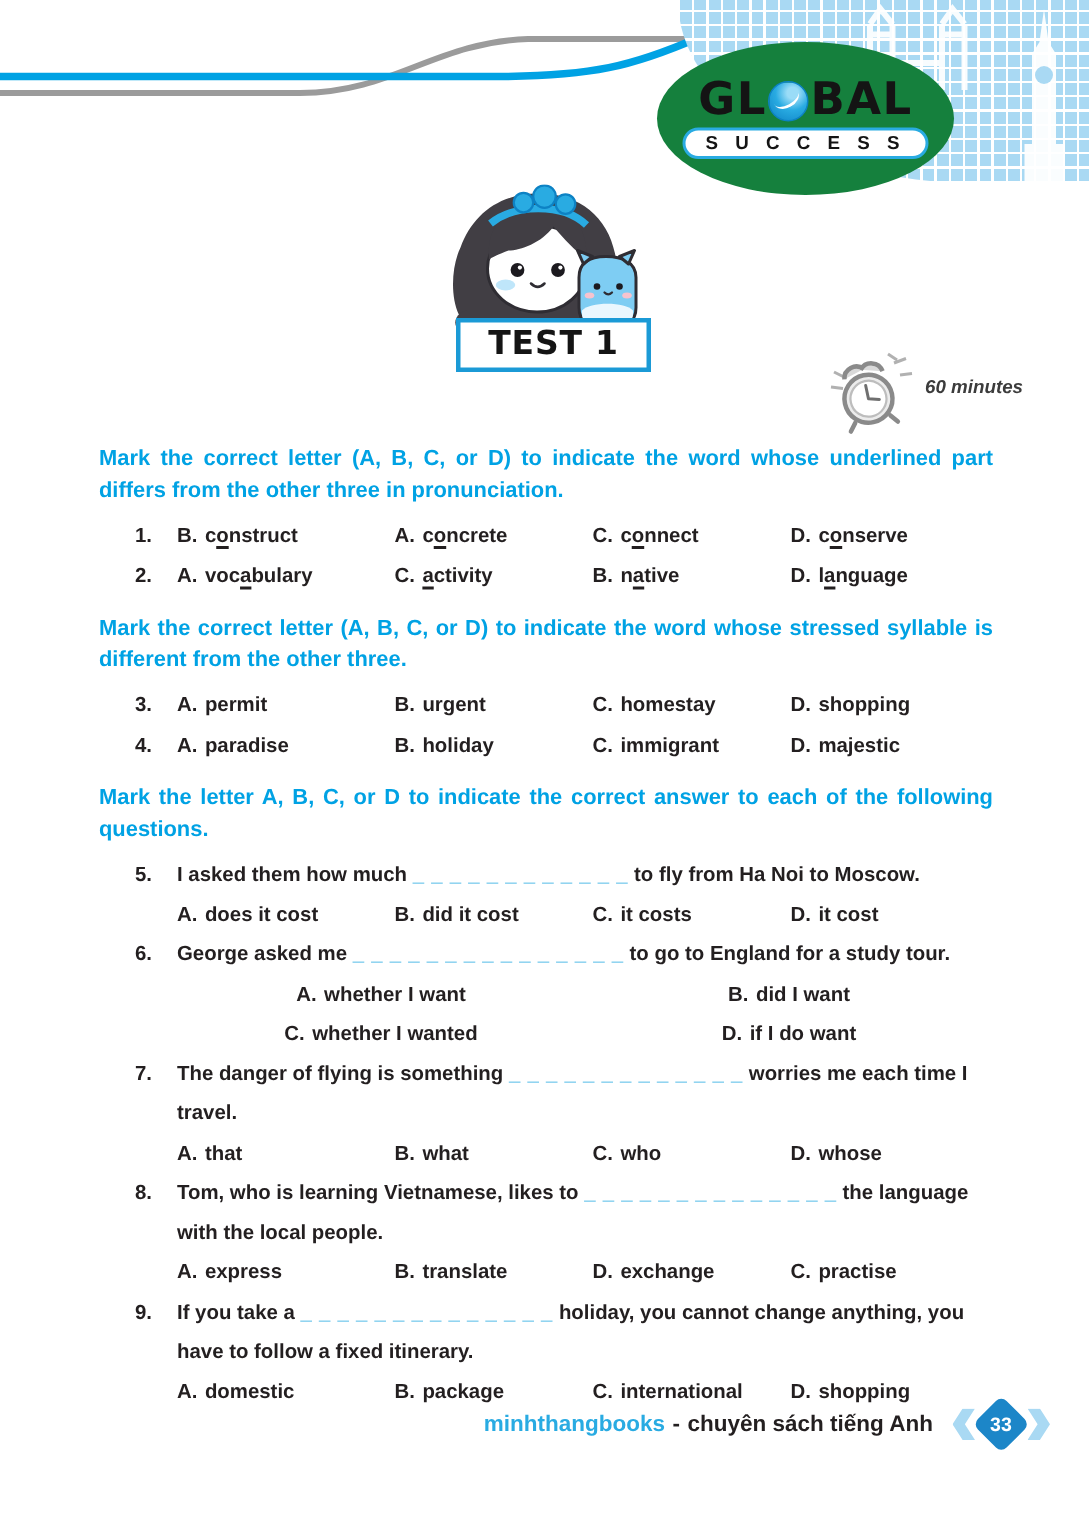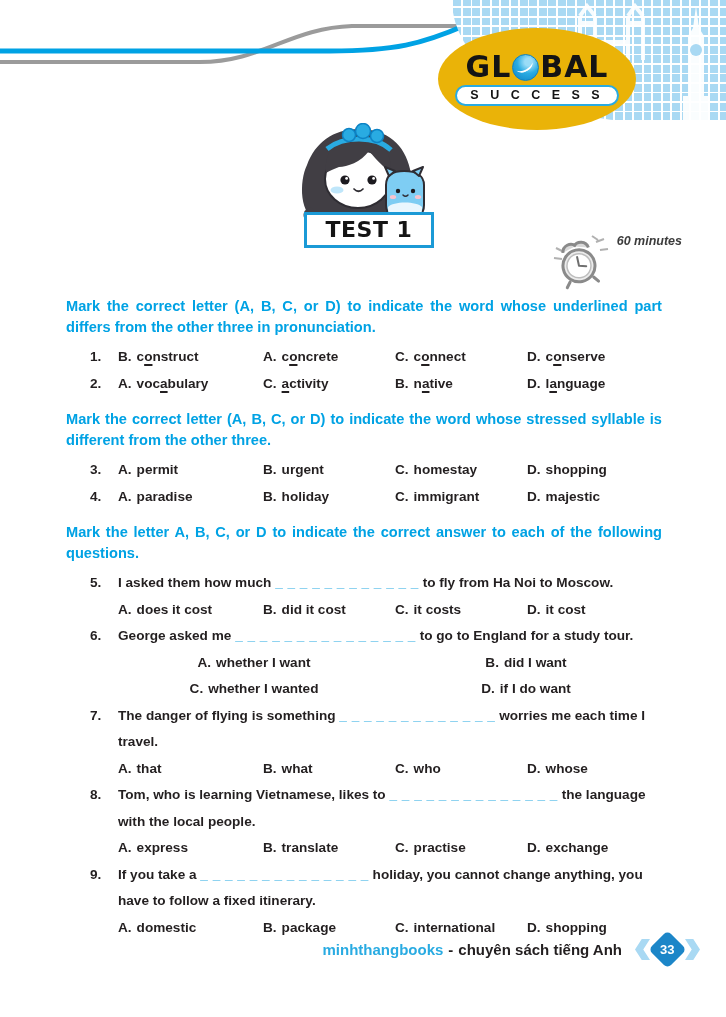--- a/index.html
+++ b/index.html
@@ -18,21 +18,21 @@
     position:absolute; top:0; right:0; width:274px; height:122px; z-index:2;
     background-color:#a9d9f3;
     background-image:
       repeating-linear-gradient(0deg,#ffffff 0 1.5px,transparent 1.5px 9.5px),
       repeating-linear-gradient(90deg,#ffffff 0 1.5px,transparent 1.5px 9.5px);
     border-bottom-left-radius:210px 130px;
   }
   .landmarks { position:absolute; top:0; right:0; }
   .logo-blob {
     position:absolute; top:28px; right:90px; width:198px; height:102px; z-index:3;
-    background:#eab308; border-radius:50%;
+    background:#15803d; border-radius:50%;
     display:flex; flex-direction:column; align-items:center; justify-content:center;
   }
   .logo-main {
     display:flex; align-items:center; line-height:1;
     font-weight:900; font-size:30px; letter-spacing:1px; color:#141414;
     font-family:"DejaVu Sans","Liberation Sans",sans-serif;
   }
   .globe {
     position:relative; width:27px; height:27px; border-radius:50%; margin:0 1px;
     background:radial-gradient(circle at 62% 28%, #9adcf7 0 16%, #29abe2 48%, #0d82c4 100%);
@@ -52,21 +52,21 @@
   .mascot svg { display:block; margin:0 auto; }
   .test-badge {
     display:inline-block; position:relative; z-index:2; margin-top:-12px;
     background:#fff; border:3.5px solid #1b9ad6; border-radius:0;
     padding:2px 19px 3px; font-weight:900; font-size:22px; letter-spacing:0.5px; color:#141414;
     font-family:"DejaVu Sans","Liberation Sans",sans-serif;
     margin-left:12px;
   }
 
   
-  .timer { position:absolute; top:234px; right:44px; display:flex; align-items:flex-start; gap:3px; z-index:4; }
+  .timer { position:absolute; top:234px; right:44px; display:flex; align-items:center; gap:3px; z-index:4; }
   .duration { font-style:italic; font-weight:700; font-size:12.5px; color:#3c3c3c; padding-bottom:9px; }
 
   
   .content { position:absolute; left:66px; top:296px; width:596px; z-index:4; }
   .section { margin-bottom:12px; }
   .sec-heading { color:#00a2e4; font-weight:800; font-size:14.6px; line-height:21px; margin-bottom:6px; text-align:justify; }
   .q-item { display:grid; grid-template-columns:28px 1fr; margin-left:24px; font-size:13.6px; font-weight:700; line-height:26.5px; }
   .q-num { }
   .q-stem { }
   .q-options.row4 { display:grid; grid-template-columns:145px 132px 132px 1fr; }
@@ -264,22 +264,22 @@
             </div>
           </div>
         </div>
         <div class="q-item">
           <div class="q-num">8.</div>
           <div class="q-body">
             <div class="q-stem"><span>Tom, who is learning Vietnamese, likes to </span><span class="blank">_ _ _ _ _ _ _ _ _ _ _ _ _ _</span><span> the language with the local people.</span></div>
             <div class="q-options row4">
               <div class="option"><span class="opt-label">A.</span><span class="opt-text">express</span></div>
               <div class="option"><span class="opt-label">B.</span><span class="opt-text">translate</span></div>
+              <div class="option"><span class="opt-label">D.</span><span class="opt-text">exchange</span></div>
               <div class="option"><span class="opt-label">C.</span><span class="opt-text">practise</span></div>
-              <div class="option"><span class="opt-label">D.</span><span class="opt-text">exchange</span></div>
             </div>
           </div>
         </div>
         <div class="q-item">
           <div class="q-num">9.</div>
           <div class="q-body">
             <div class="q-stem"><span>If you take a </span><span class="blank">_ _ _ _ _ _ _ _ _ _ _ _ _ _</span><span> holiday, you cannot change anything, you have to follow a fixed itinerary.</span></div>
             <div class="q-options row4">
               <div class="option"><span class="opt-label">A.</span><span class="opt-text">domestic</span></div>
               <div class="option"><span class="opt-label">B.</span><span class="opt-text">package</span></div>

